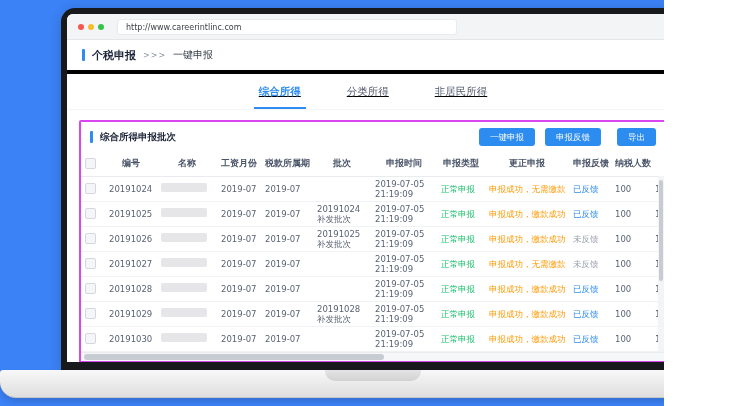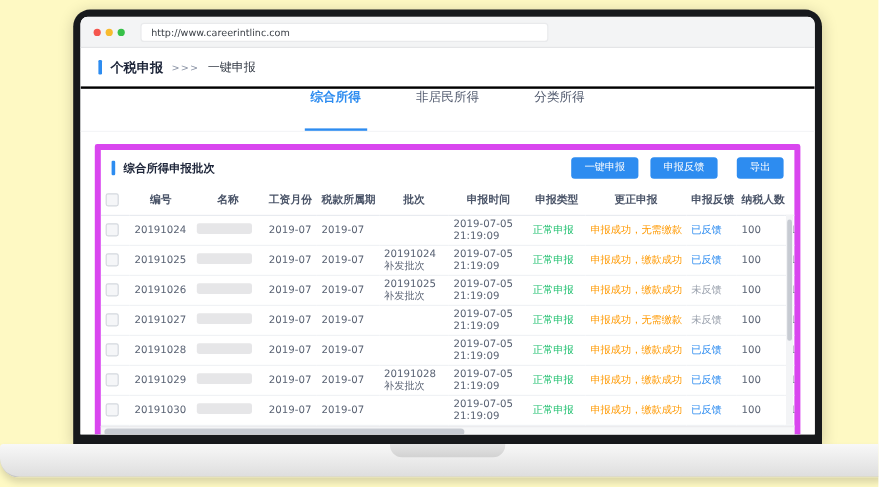--- a/index.html
+++ b/index.html
@@ -1,17 +1,17 @@
 <!DOCTYPE html>
 <html style="--accent: #2d8cf0; --success: #19be6b; --warning: #ff9900; --pending_gray: #9aa1ad; --dot_red: #f5564e; --dot_yellow: #f8bb2e; --dot_green: #38c149;"><head>
 <meta charset="utf-8">
 <style>
   * { margin:0; padding:0; box-sizing:border-box; }
   body { font-family:"DejaVu Sans","Liberation Sans",sans-serif; background:#ffffff; }
-  .stage { position:relative; width:732px; height:406px; background:#fef9c3; overflow:hidden; }
+  .stage { position:relative; width:664px; height:406px; background:#3b82f6; overflow:hidden; }
 
   
   .screen { position:absolute; left:61px; top:8px; width:624px; height:362px;
             background:#17191c; border-radius:14px 14px 0 0; padding:6px 6px 8px 6px;
             box-shadow:0 2px 12px rgba(0,0,0,.18); }
   .base { position:absolute; left:0; top:370px; width:746px; height:28px;
           background:linear-gradient(#f8f8f8,#dedede); border-radius:3px 3px 16px 16px;
           border-bottom:1px solid #c6c6c6; box-shadow:0 4px 6px rgba(0,0,0,.14); }
   .notch { position:absolute; left:50%; transform:translateX(-50%); top:0;
            width:96px; height:11px; background:linear-gradient(#e4e4e4,#d2d2d2);
@@ -27,37 +27,37 @@
   .dot-yellow { background:var(--dot_yellow,#f8bb2e); }
   .dot-green { background:var(--dot_green,#38c149); }
   .url-pill { margin-left:9px; width:340px; height:16px; line-height:15px; background:#fff;
               border:1px solid #e9eaec; border-radius:3px; padding:0 8px; font-size:8px;
               color:#3a3f46; white-space:nowrap; overflow:hidden; }
 
   .page { flex:1; position:relative; background:#fff; overflow:hidden; }
 
   
   .page-header { height:34px; display:flex; align-items:center; padding:0 15px;
-                 border-bottom:2px solid #000000; }
+                 border-bottom:4px solid #000000; }
   .accent { width:3px; height:12px; background:var(--accent,#2d8cf0); border-radius:1px;
             margin-right:7px; flex:none; }
   .page-title { font-size:11px; font-weight:bold; color:#1c2438; }
   .crumb-sep { font-size:8px; color:#8a93a5; margin:0 7px; letter-spacing:1px; }
   .crumb { font-size:10px; color:#333a45; }
 
   
-  .tabs { height:36px; display:flex; justify-content:center; gap:36px;
-          border-bottom:1px solid #f4f5f7; }
+  .tabs { height:36px; display:flex; justify-content:center; align-items:flex-end; gap:36px;
+          border-bottom:1px solid #f4f5f7;text-decoration:underline; }
   .tab { font-size:10.5px; color:#515a6e; padding:0 5px 10px; cursor:pointer; }
   .tab.active { color:var(--accent,#2d8cf0); font-weight:600; padding-bottom:8px;
                 border-bottom:2px solid var(--accent,#2d8cf0); }
 
   
   .panel { position:absolute; left:12px; right:12px; top:80px;
-           border:5px solid #d946ef; border-radius:2px; background:#fff; }
+           border:2px solid #d946ef; border-radius:2px; background:#fff; }
   .panel-header { height:30px; display:flex; align-items:center; padding:0 9px; }
   .panel-title { font-size:9.5px; font-weight:600; color:#1c2438; }
   .btn-group { margin-left:auto; display:flex; align-items:center; }
   .btn { height:18px; line-height:18px; padding:0 11px; margin-left:10px; border:none;
          background:var(--accent,#2d8cf0); color:#fff; font-size:8.5px; border-radius:3px;
          cursor:pointer; font-family:inherit; }
   .btn-export { margin-left:16px; }
 
   
   .table-viewport { position:relative; overflow:hidden; width:100%; }
@@ -104,22 +104,22 @@
 
         <div class="page-header">
           <span class="accent"></span>
           <span class="page-title">个税申报</span>
           <span class="crumb-sep">&gt;&gt;&gt;</span>
           <span class="crumb">一键申报</span>
         </div>
 
         <div class="tabs">
           <span class="tab active">综合所得</span>
+          <span class="tab">分类所得</span>
           <span class="tab">非居民所得</span>
-          <span class="tab">分类所得</span>
         </div>
 
         <div class="panel">
           <div class="panel-header">
             <span class="accent"></span>
             <span class="panel-title">综合所得申报批次</span>
             <div class="btn-group">
               <button class="btn">一键申报</button>
               <button class="btn">申报反馈</button>
               <button class="btn btn-export">导出</button>

